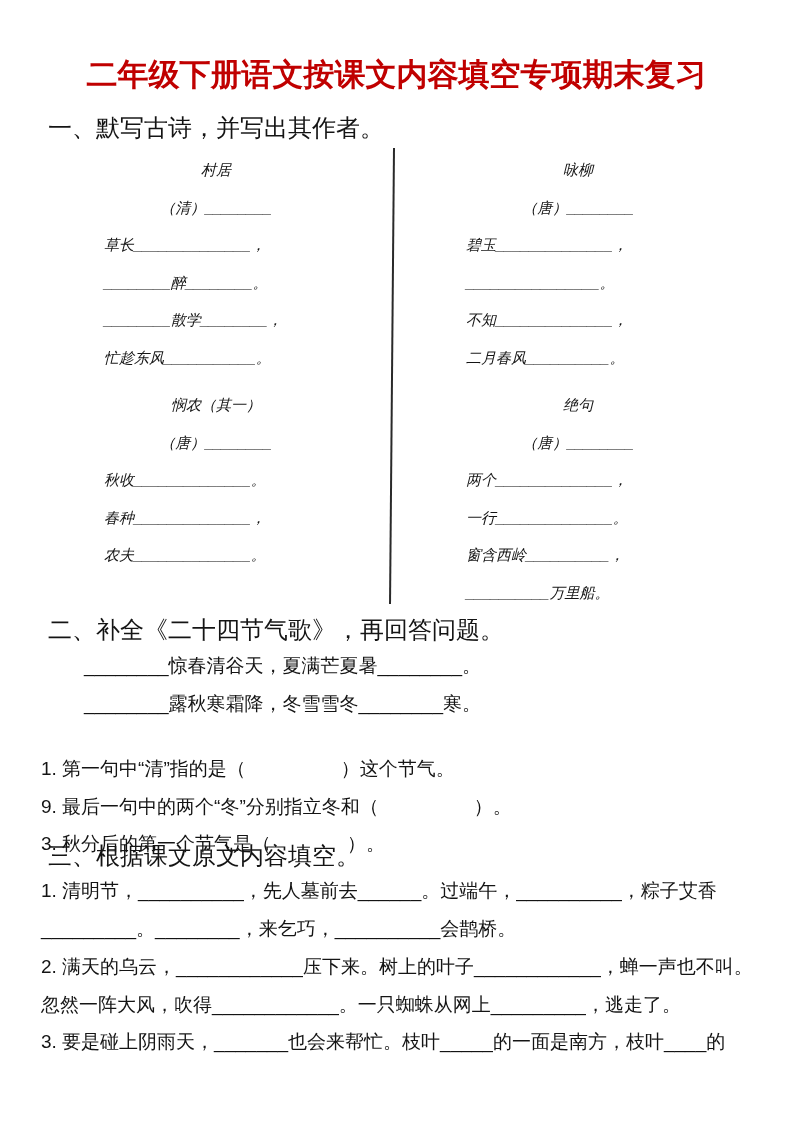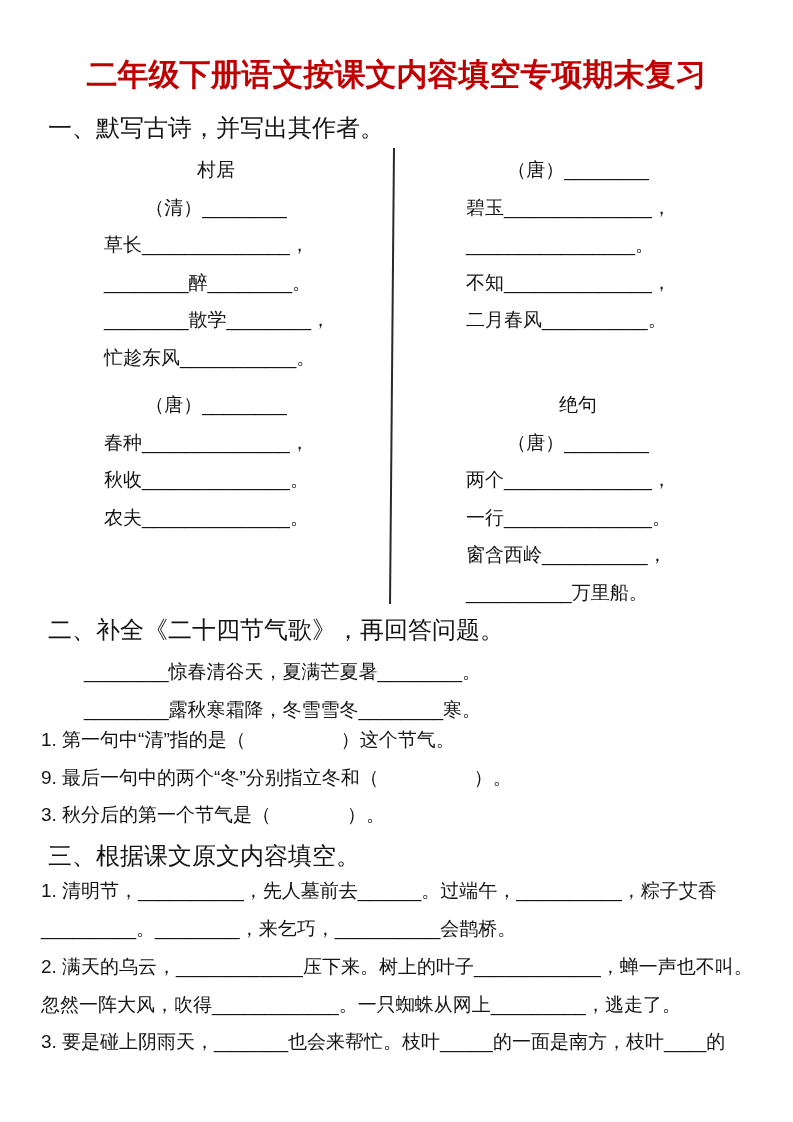--- a/index.html
+++ b/index.html
@@ -37,42 +37,42 @@
     top: 148px;
     width: 2px;
     height: 456px;
     background: #2a2a2a;
     transform: rotate(0.5deg);
     transform-origin: top center;
   }
   .poem {
     position: absolute;
     width: 292px;
-    font-size: 19px;
+    font-size: 15px;
+    font-style: italic;
   }
   .poem .p-line {
     height: 37.5px;
     line-height: 37.5px;
     white-space: nowrap;
   }
   .poem .p-center { text-align: center; }
   .poem .p-verse { padding-left: 34px; }
   .song-line {
     position: absolute;
     left: 84px;
     font-size: 19px;
     white-space: nowrap;
-    margin-top: 6px;
   }
   .q-line, .fill-item {
     position: absolute;
     left: 41px;
     font-size: 19px;
   }
-  .q-line { white-space: nowrap; }
+  .q-line { white-space: nowrap; margin-top: 29px; }
   .fill-item {
     width: 716px;
     line-height: 38px;
   }
   
   #sec1-heading { top: 112px; }
   #poem-0 { left: 70px;  top: 151px; }
   #poem-1 { left: 432px; top: 151px; }
   #poem-2 { left: 70px;  top: 386px; }
   #poem-3 { left: 432px; top: 386px; }
@@ -101,31 +101,33 @@
   <div class="poem" id="poem-0">
     <div class="p-line p-center">村居</div>
     <div class="p-line p-center">（清）________</div>
     <div class="p-line p-verse">草长______________，</div>
     <div class="p-line p-verse">________醉________。</div>
     <div class="p-line p-verse">________散学________，</div>
     <div class="p-line p-verse">忙趁东风___________。</div>
   </div>
 
   <div class="poem" id="poem-1">
+    <div class="p-line p-center">咏柳</div>
     <div class="p-line p-center">（唐）________</div>
     <div class="p-line p-verse">碧玉______________，</div>
     <div class="p-line p-verse">________________。</div>
     <div class="p-line p-verse">不知______________，</div>
     <div class="p-line p-verse">二月春风__________。</div>
   </div>
 
   <div class="poem" id="poem-2">
+    <div class="p-line p-center">悯农（其一）</div>
     <div class="p-line p-center">（唐）________</div>
+    <div class="p-line p-verse">秋收______________。</div>
     <div class="p-line p-verse">春种______________，</div>
-    <div class="p-line p-verse">秋收______________。</div>
     <div class="p-line p-verse">农夫______________。</div>
   </div>
 
   <div class="poem" id="poem-3">
     <div class="p-line p-center">绝句</div>
     <div class="p-line p-center">（唐）________</div>
     <div class="p-line p-verse">两个______________，</div>
     <div class="p-line p-verse">一行______________。</div>
     <div class="p-line p-verse">窗含西岭__________，</div>
     <div class="p-line p-verse">__________万里船。</div>

